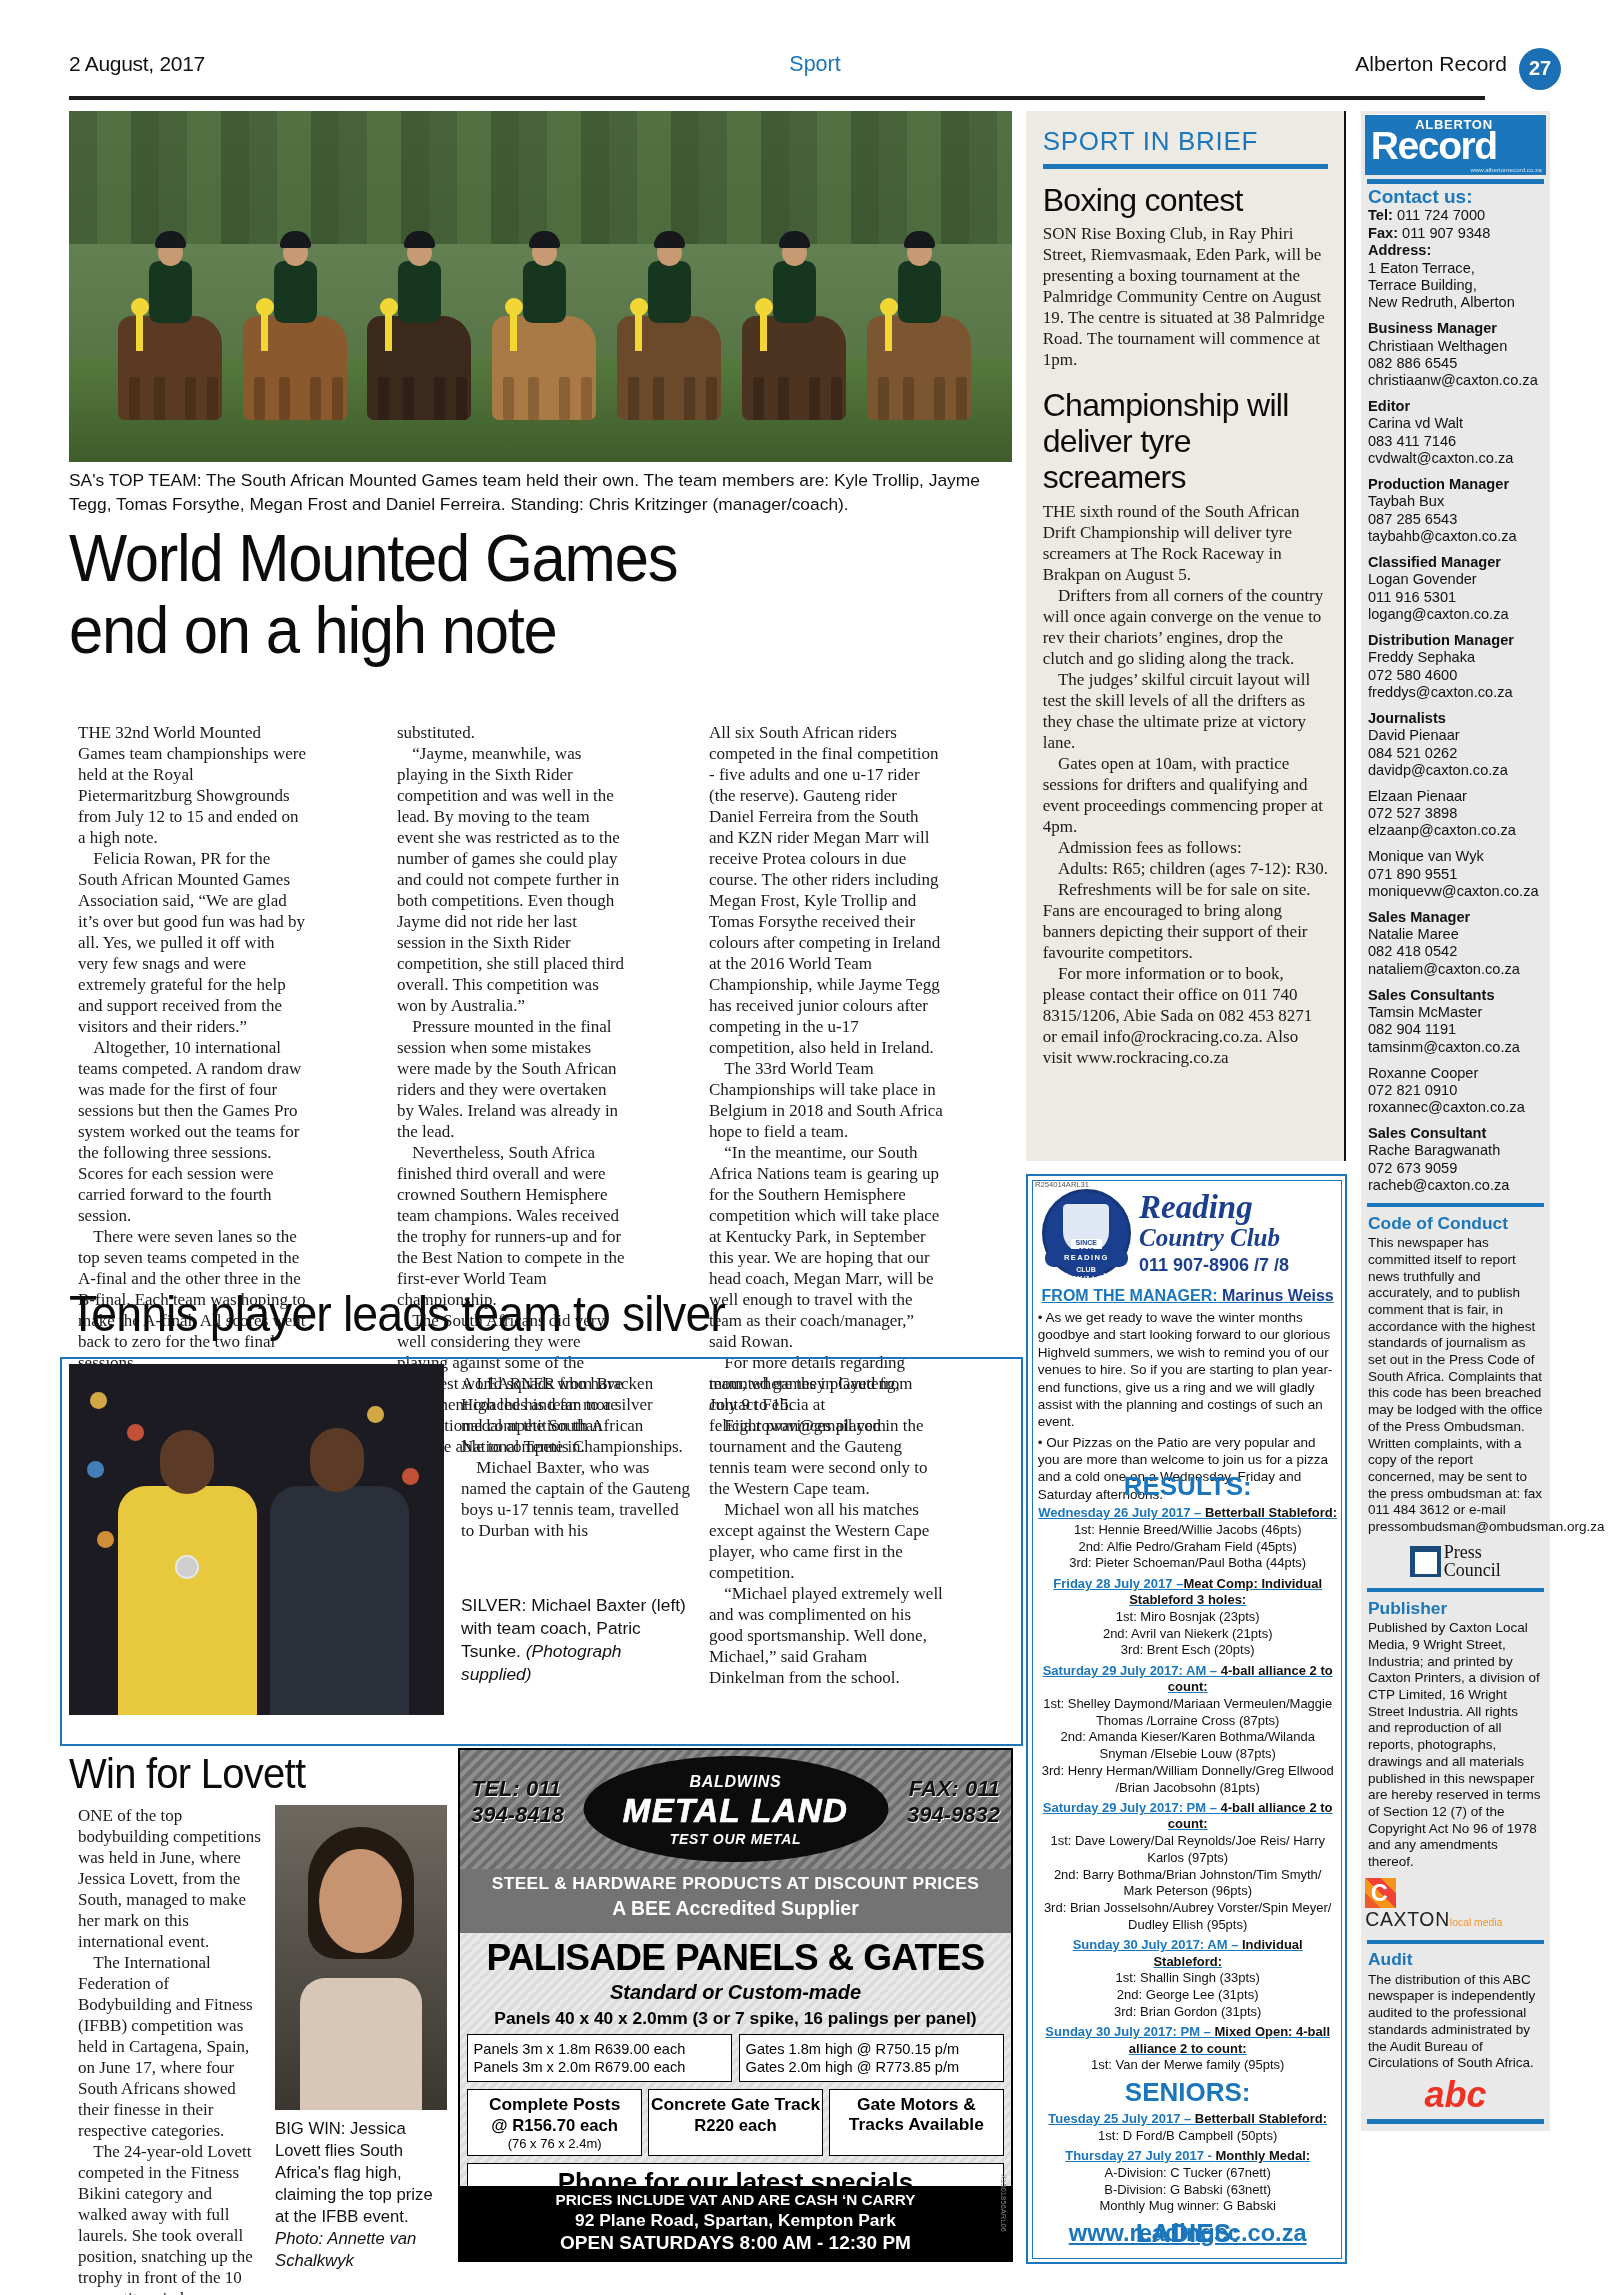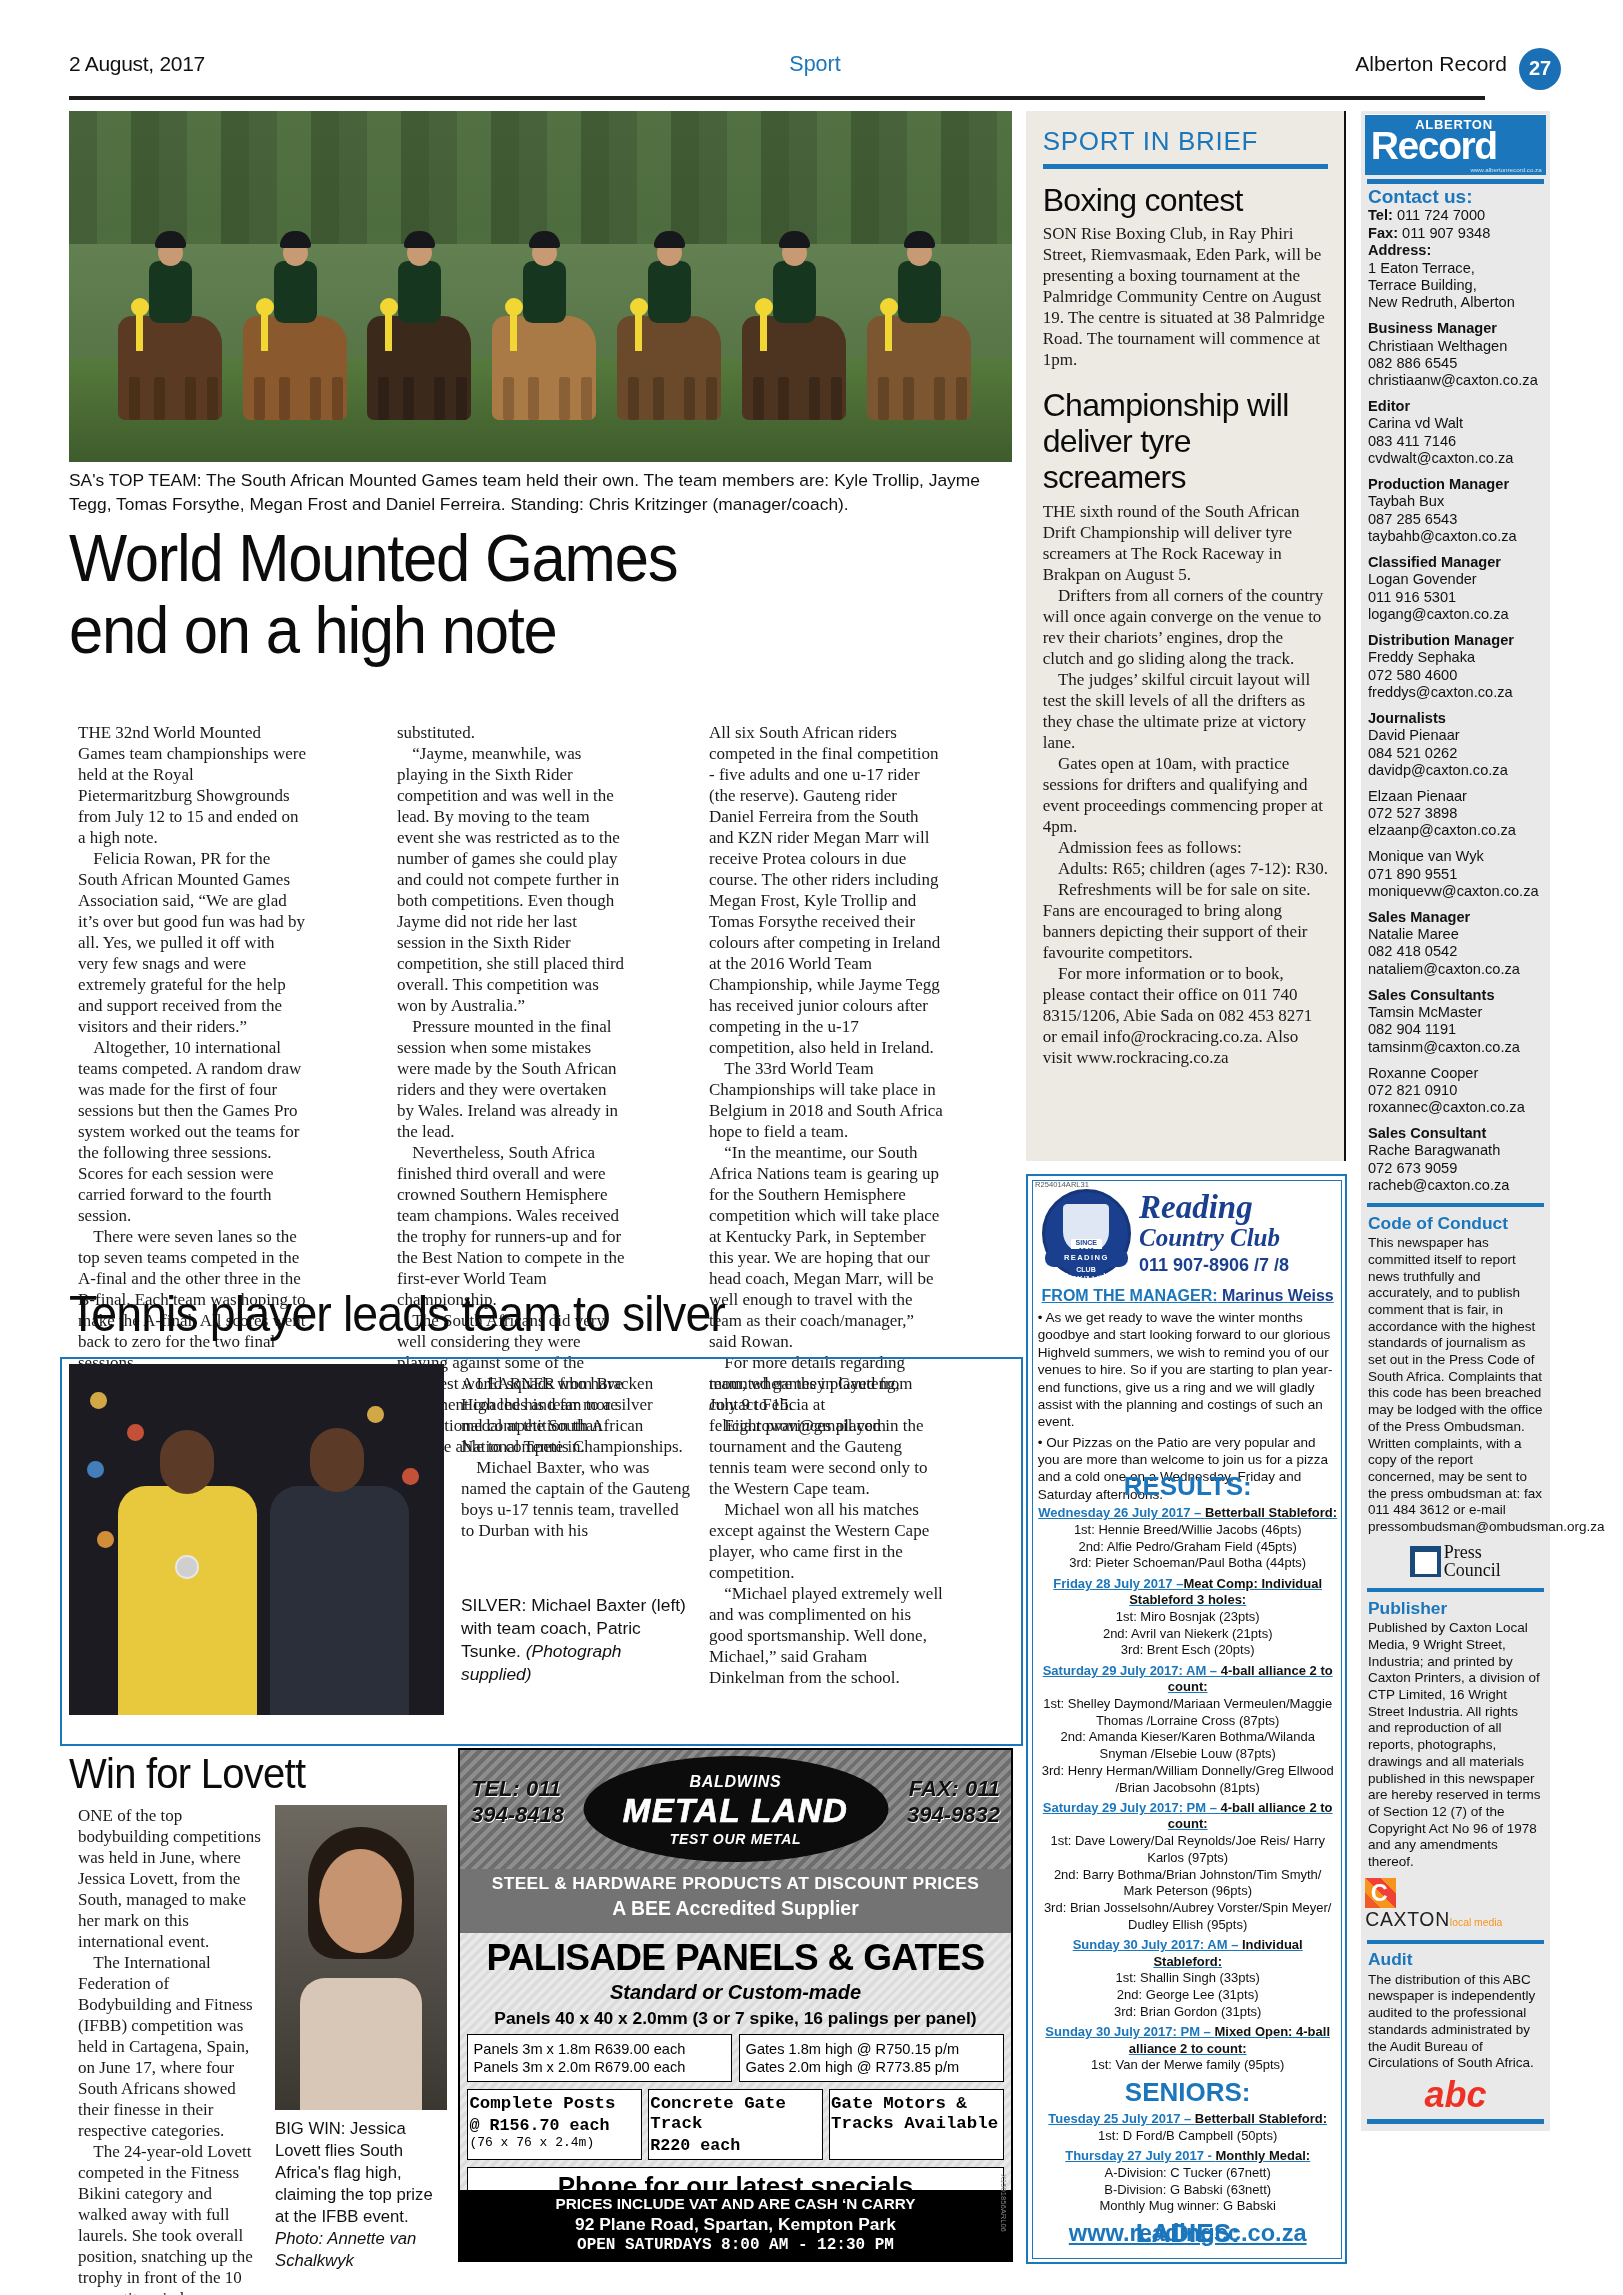--- a/index.html
+++ b/index.html
@@ -119,31 +119,31 @@
   #ml-bar .l2 { font-size:19.4px; font-weight:bold; margin-top:2.8px; }
   #ml-body { position:absolute; left:0; top:183px; width:100%; bottom:0;
      background:repeating-linear-gradient(135deg,#e9e9e9 0 3.5px,#dcdcdc 3.5px 7px); padding:4.2px 7px; }
   #ml-h1 { text-align:center; font-size:37px; font-weight:bold; letter-spacing:-0.7px; color:#000; }
   #ml-h2 { text-align:center; font-size:20px; font-weight:bold; font-style:italic; color:#000; margin-top:1.4px;}
   #ml-h3 { text-align:center; font-size:17.4px; font-weight:bold; color:#000; margin-top:4.2px; }
   .ml-row { display:flex; gap:7px; margin-top:5.6px; }
   .ml-cell { flex:1; border:1.4px solid #000; background:#fff; padding:3.5px 5.6px; font-size:14.6px; }
   .ml-cell div { margin:2.1px 0; }
   .ml-boxrow { display:flex; gap:5.6px; margin-top:7px; }
-  .ml-box { flex:1; border:1.4px solid #000; background:#fff; padding:4.2px 1.4px;font-family:Liberation Mono, monospace; }
+  .ml-box { flex:1; border:1.4px solid #000; background:#fff; text-align:center; padding:4.2px 1.4px; }
   .ml-box .t { font-size:17.4px; font-weight:bold; line-height:20px; }
   .ml-box .p { font-size:16.7px; font-weight:bold; margin-top:2.1px; }
   .ml-box .s { font-size:13px; }
   #ml-phone { margin-top:7px; text-align:center; font-size:26px; font-weight:bold;
      background:#fff; border:1.4px solid #000; padding:2.8px 0; }
   #ml-foot { position:absolute; left:0; bottom:0; width:100%; background:#000; color:#fff;
      text-align:center; padding:4.2px 0 5.6px; }
   #ml-foot .f1 { font-size:15.3px; font-weight:bold; }
   #ml-foot .f2 { font-size:17.4px; font-weight:bold; margin-top:1.4px; }
-  #ml-foot .f3 { font-size:16px; font-weight:bold; margin-top:1.4px;font-family:Liberation Mono, monospace; }
+  #ml-foot .f3 { font-size:19px; font-weight:bold; margin-top:1.4px; }
   #ml-code { position:absolute; right:2.8px; bottom:28px; font-size:7.6px; color:#888;
      writing-mode:vertical-rl; }
 
   
   #brief { position:absolute; left:1026px; top:111px; width:319px; height:1050px;
      background:#eceae3; padding:15.3px 16.7px 0 16.7px; }
   #brief-title { font-family:"Liberation Sans", sans-serif; font-size:26px; letter-spacing:0.7px;
      color:#1b76bc; }
   #brief-rule { height:4.9px; background:#1b76bc; margin:7px 0 12.5px; }
   .brief-h { font-family:"Liberation Sans", sans-serif; font-size:32px; line-height:36px;

